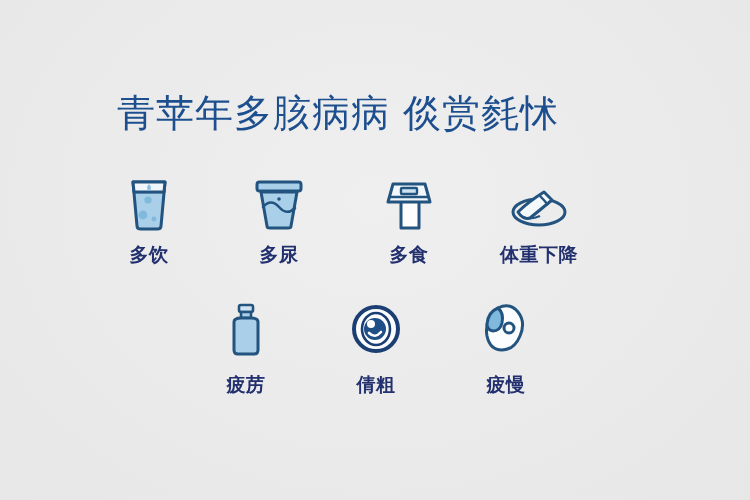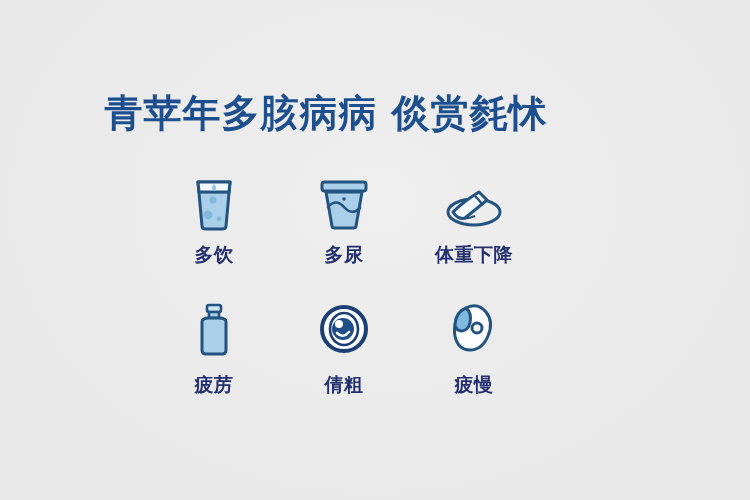--- a/index.html
+++ b/index.html
@@ -20,42 +20,42 @@
     position: absolute;
     inset: 0;
     background:
       radial-gradient(ellipse at 50% 40%, #efefef 0%, #eaeaeb 60%, #e7e7e8 100%);
   }
 
   
   .title {
     position: absolute;
     top: 88px;
-    left: 0;
+    left: 12px;
     width: 652px;
     text-align: center;
     font-size: 38px;
-    font-weight: bold;
+    font-weight: normal;
     letter-spacing: 1px;
     color: #1d4f8f;
     white-space: nowrap;
     font-family: "DejaVu Sans", "Liberation Sans", sans-serif;
   }
 
   
   .row {
     position: absolute;
     left: 0;
     width: 688px;
     display: flex;
     justify-content: center;
     align-items: flex-start;
   }
   .row-1 { top: 172px; }
-  .row-2 { top: 298px; }
+  .row-2 { top: 298px; padding-left: 32px; }
 
   .cell {
     width: 130px;
     display: flex;
     flex-direction: column;
     align-items: center;
   }
   .row-2 .cell { width: 130px; }
 
   .glyph {
@@ -122,20 +122,31 @@
         <svg width="60" height="58" viewBox="0 0 60 58">
           <rect x="8" y="8" width="44" height="9" rx="2.5" fill="#a9cfe9" stroke="#23537f" stroke-width="3"></rect>
           <path d="M12 18 L48 18 L42 52 Q42 54 39 54 L21 54 Q18 54 18 52 Z" fill="#a9cfe9" stroke="#23537f" stroke-width="3" stroke-linejoin="round"></path>
           <path d="M14 33 Q22 24 30 33 Q38 42 46 34" stroke="#23537f" stroke-width="2.6" fill="none" stroke-linecap="round"></path>
           <circle cx="30" cy="25" r="1.8" fill="#23537f"></circle>
         </svg>
       </div>
       <div class="caption">多尿</div>
     </div>
 
+    <div class="cell">
+      <div class="glyph">
+        <svg width="56" height="58" viewBox="0 0 56 58">
+          <rect x="20" y="26" width="18" height="28" fill="#fdfdfd" stroke="#23537f" stroke-width="3" stroke-linejoin="round"></rect>
+          <path d="M12 10 L44 10 L49 28 L7 28 Z" fill="#f2f7fb" stroke="#23537f" stroke-width="3" stroke-linejoin="round"></path>
+          <rect x="20" y="14" width="16" height="6" rx="1" fill="#cfe4f3" stroke="#23537f" stroke-width="2.4"></rect>
+          <path d="M8 23 L48 23" stroke="#23537f" stroke-width="2.4"></path>
+        </svg>
+      </div>
+      <div class="caption">多食</div>
+    </div>
 
     <div class="cell">
       <div class="glyph">
         <svg width="70" height="58" viewBox="0 0 70 58">
           <ellipse cx="35" cy="38" rx="26" ry="13" fill="none" stroke="#23537f" stroke-width="3"></ellipse>
           <path d="M14 38 Q24 28 40 18 L48 26 Q36 36 26 44 Q19 46 14 38 Z" fill="#f4f9fc" stroke="#23537f" stroke-width="3" stroke-linejoin="round"></path>
           <path d="M36 22 Q41 27 44 31" stroke="#23537f" stroke-width="2.4" fill="none"></path>
           <path d="M18 43 Q27 46 36 42" stroke="#23537f" stroke-width="2.2" fill="none"></path>
         </svg>
       </div>

